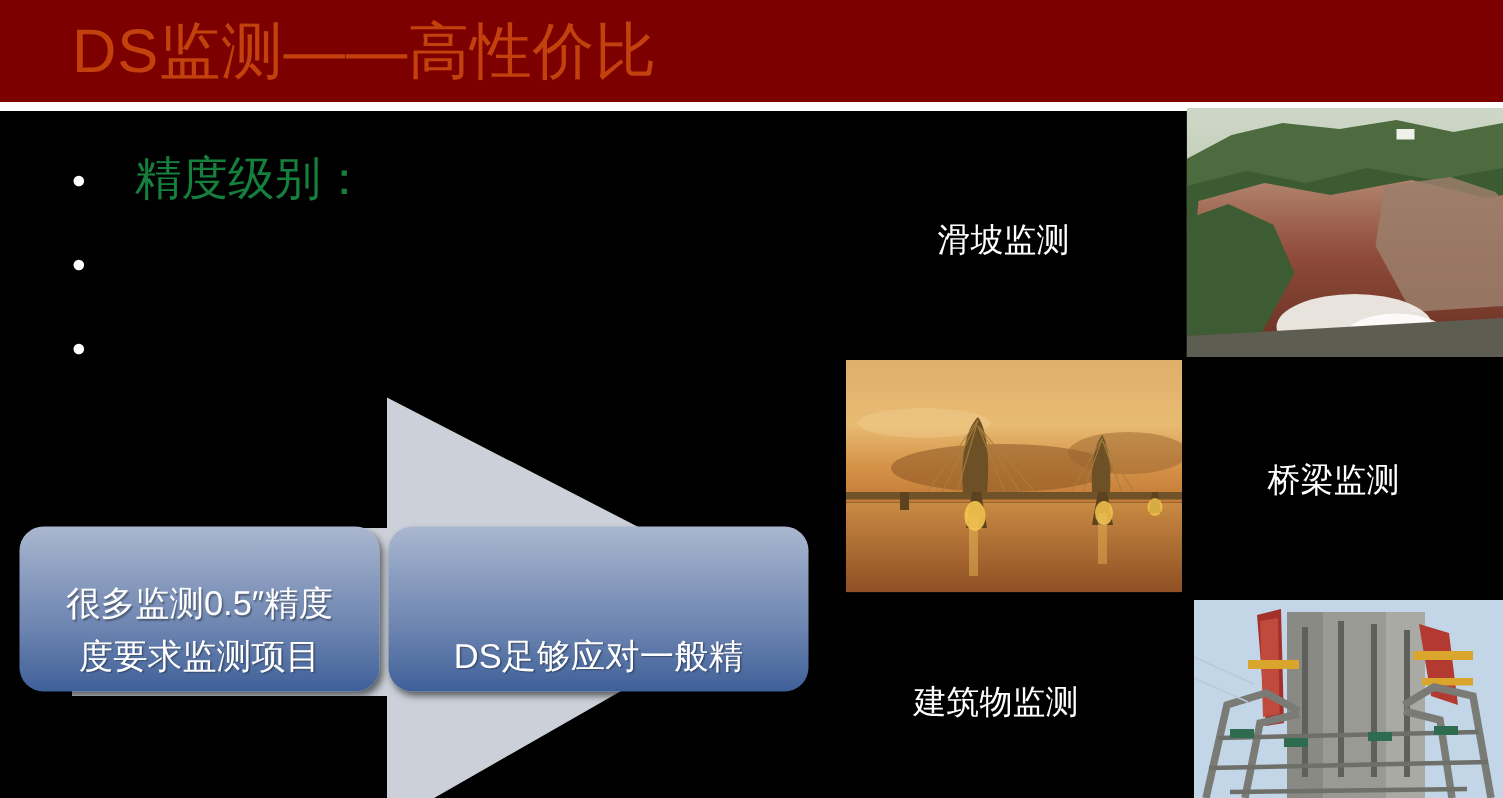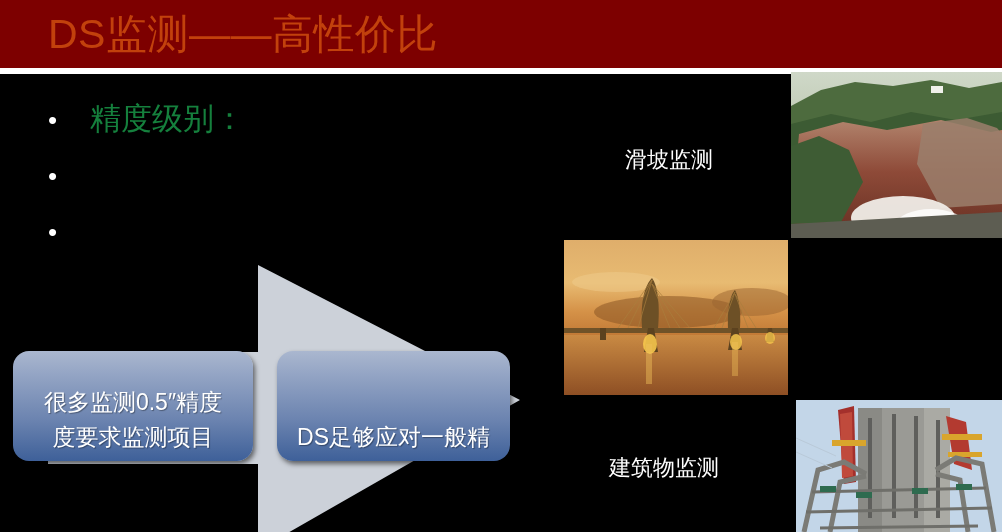--- a/index.html
+++ b/index.html
@@ -111,22 +111,22 @@
     font-size: 23px;
     line-height: 35px;
     white-space: nowrap;
     text-shadow: 1px 1px 1px rgba(0,0,0,0.35);
   }
   #callout-left {
     left: 13px; top: 89px;
     width: 240px; height: 110px;
   }
   #callout-right {
-    left: 277px; top: 89px;
-    width: 233px; height: 110px; gap: 32px;
+    left: 259px; top: 89px;
+    width: 280px; height: 110px; gap: 32px;
   }
 
   
   .photo {
     position: absolute;
     overflow: hidden;
   }
   #photo-landslide {
     left: 791px; top: 72px;
     width: 211px; height: 166px;
@@ -297,15 +297,16 @@
           <rect x="160" y="84" width="16" height="6"></rect>
       </g>
       <g stroke="#b9c9d8" stroke-width="1">
         <line x1="0" y1="38" x2="40" y2="56"></line>
           <line x1="0" y1="52" x2="36" y2="68"></line>
       </g>
     </svg>
   </div>
 
   <div class="caption" id="caption-landslide">滑坡监测</div>
+  <div class="caption" id="caption-bridge">桥梁监测</div>
   <div class="caption" id="caption-building">建筑物监测</div>
 
 </div>
 
 </body></html>

